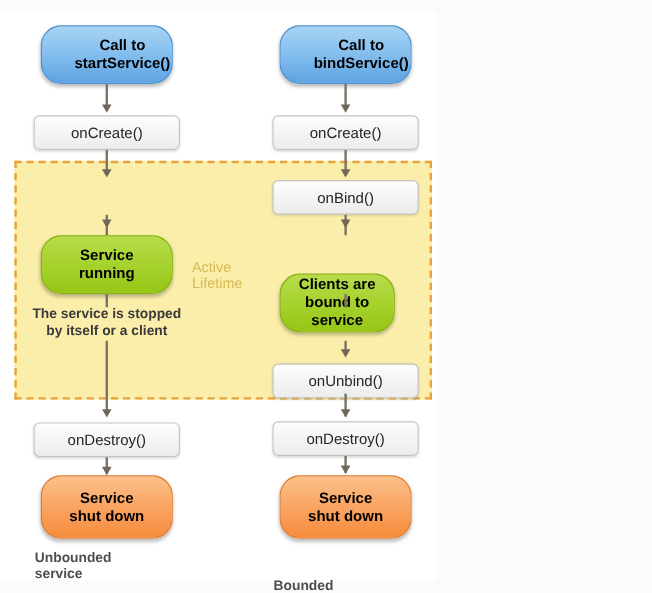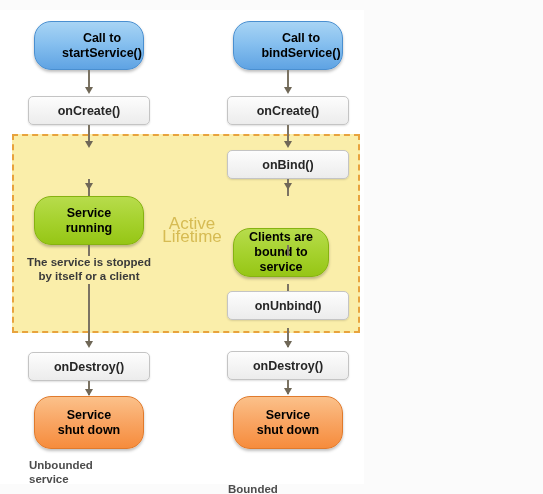--- a/index.html
+++ b/index.html
@@ -42,22 +42,22 @@
     height: 199px;
     background: #faeeaa;
     border: 2px dashed #e8a33d;
     box-sizing: border-box;
   }
   #active-region-label {
     position: absolute;
     left: 160px;
     top: 207px;
     width: 64px;
-    text-align: center;
-    font-size: 17px;
+    text-align: left;
+    font-size: 12px;
     line-height: 13px;
     color: #d6bb53;
   }
 
   
   .node {
     position: absolute;
     box-sizing: border-box;
     display: flex;
     align-items: center;
@@ -72,21 +72,20 @@
 
   
   .grey {
     background: linear-gradient(to bottom, #fdfdfd 0%, #ececec 100%);
     border: 1px solid #c4c4c4;
     border-radius: 5px;
     box-shadow: 0 1px 2px rgba(0,0,0,0.13);
     font-size: 12.5px;
     color: #262626;
     height: 29px;
-    font-weight: bold;
   }
 
   
   .blue {
     background: linear-gradient(to bottom, #a8d4f4 0%, #87c0ef 45%, #5fa3e3 100%);
     border: 1px solid #4a8fd0;
     border-radius: 17px;
     box-shadow: 0 2px 3px rgba(0,0,0,0.25);
     font-size: 12.5px;
     font-weight: bold;
@@ -241,21 +240,21 @@
 bound to
 service</span>
     </div>
 
     <div class="conn" style="left:287px; top:235px; height:11px;"></div>
 
 
     <div class="conn" style="left:287px; top:274px; height:10px;"></div>
     <div class="arrowhead" style="left:283.5px; top:281px;"></div>
 
-    <div class="node grey" style="left:227px; top:281px; width:122px;">
+    <div class="node grey" style="left:227px; top:293px; width:122px;">
       <span class="lbl">onUnbind()</span>
     </div>
 
     <div class="conn" style="left:287px; top:318px; height:19px;"></div>
     <div class="arrowhead" style="left:283.5px; top:331px;"></div>
 
     <div class="node grey" style="left:227px; top:341px; width:122px;">
       <span class="lbl">onDestroy()</span>
     </div>
 

